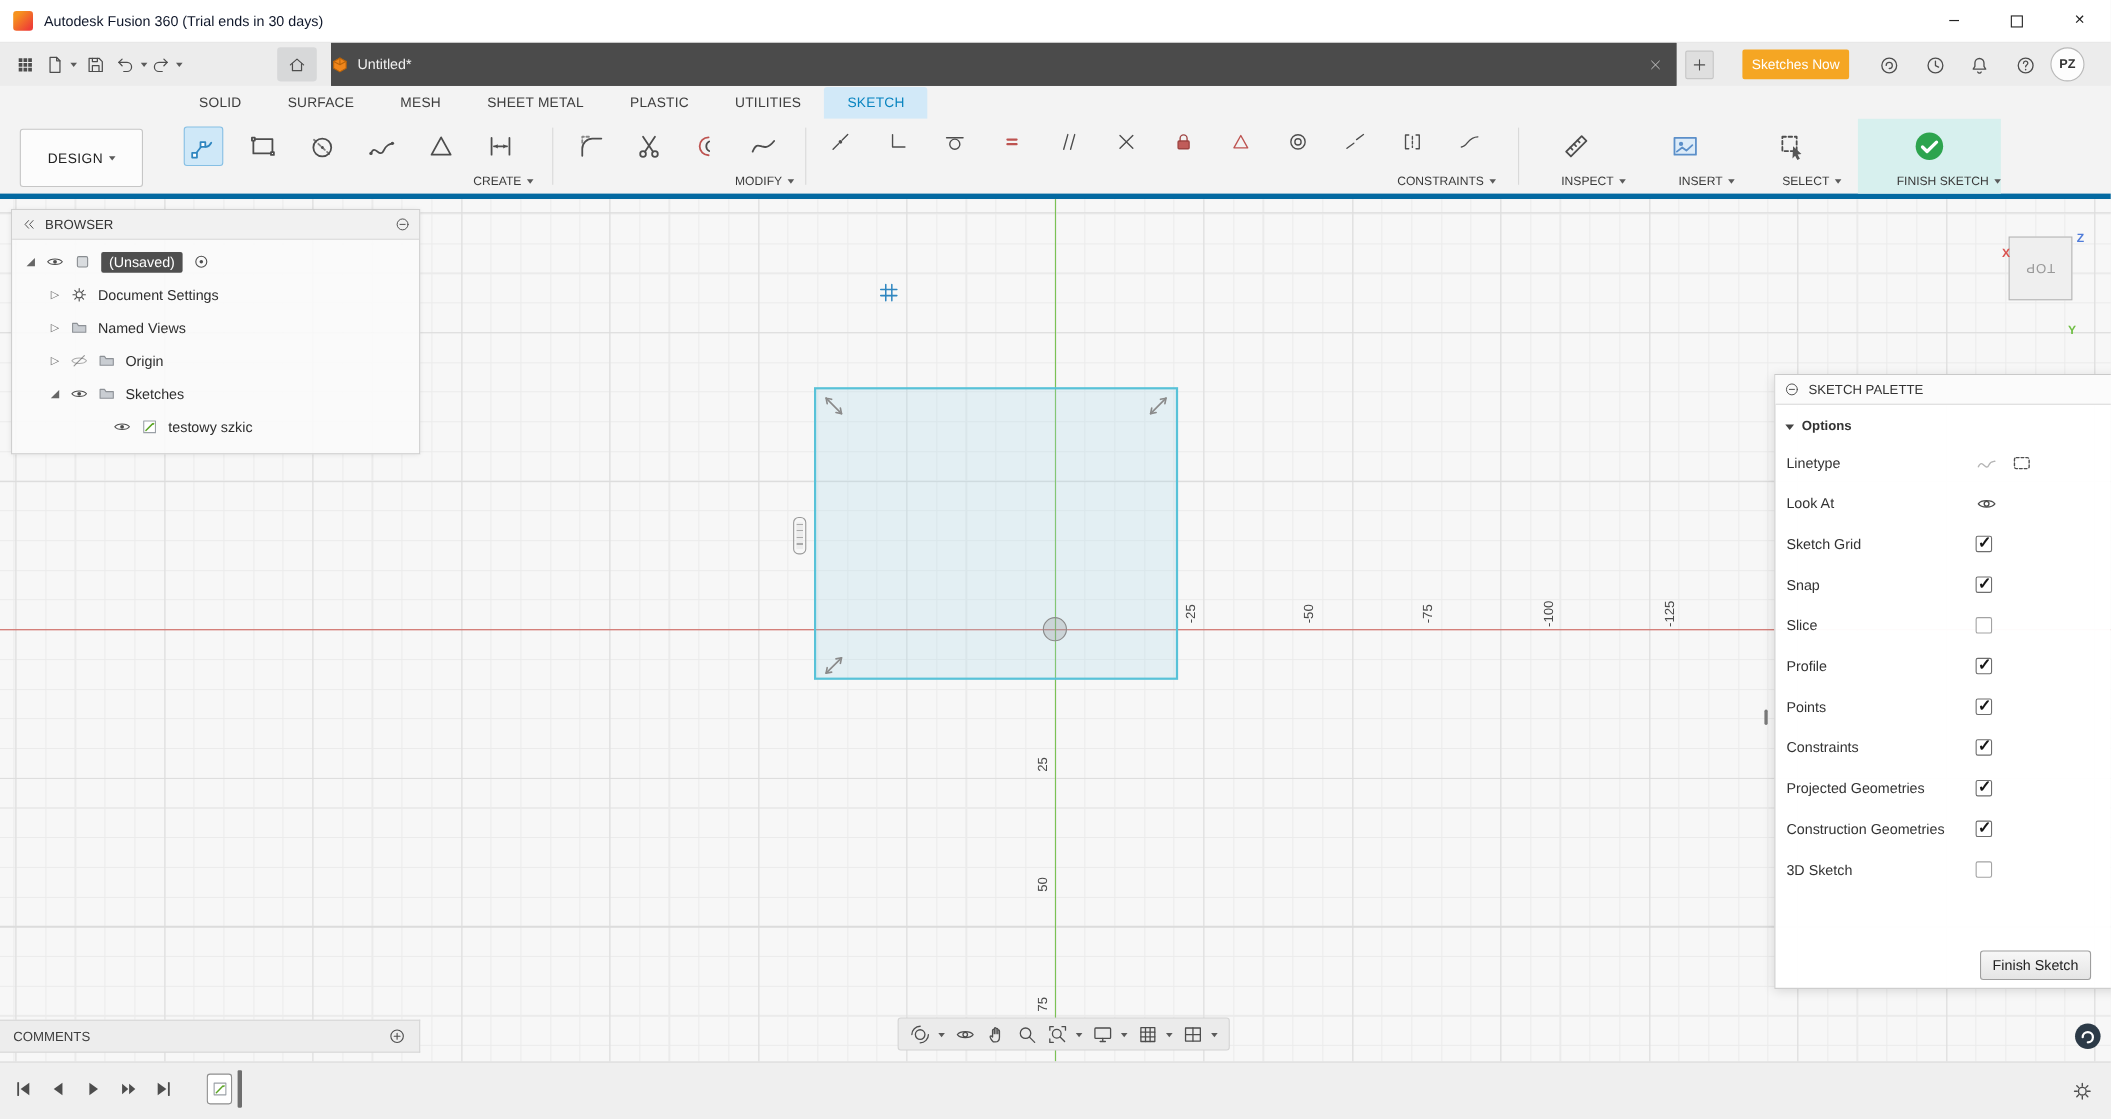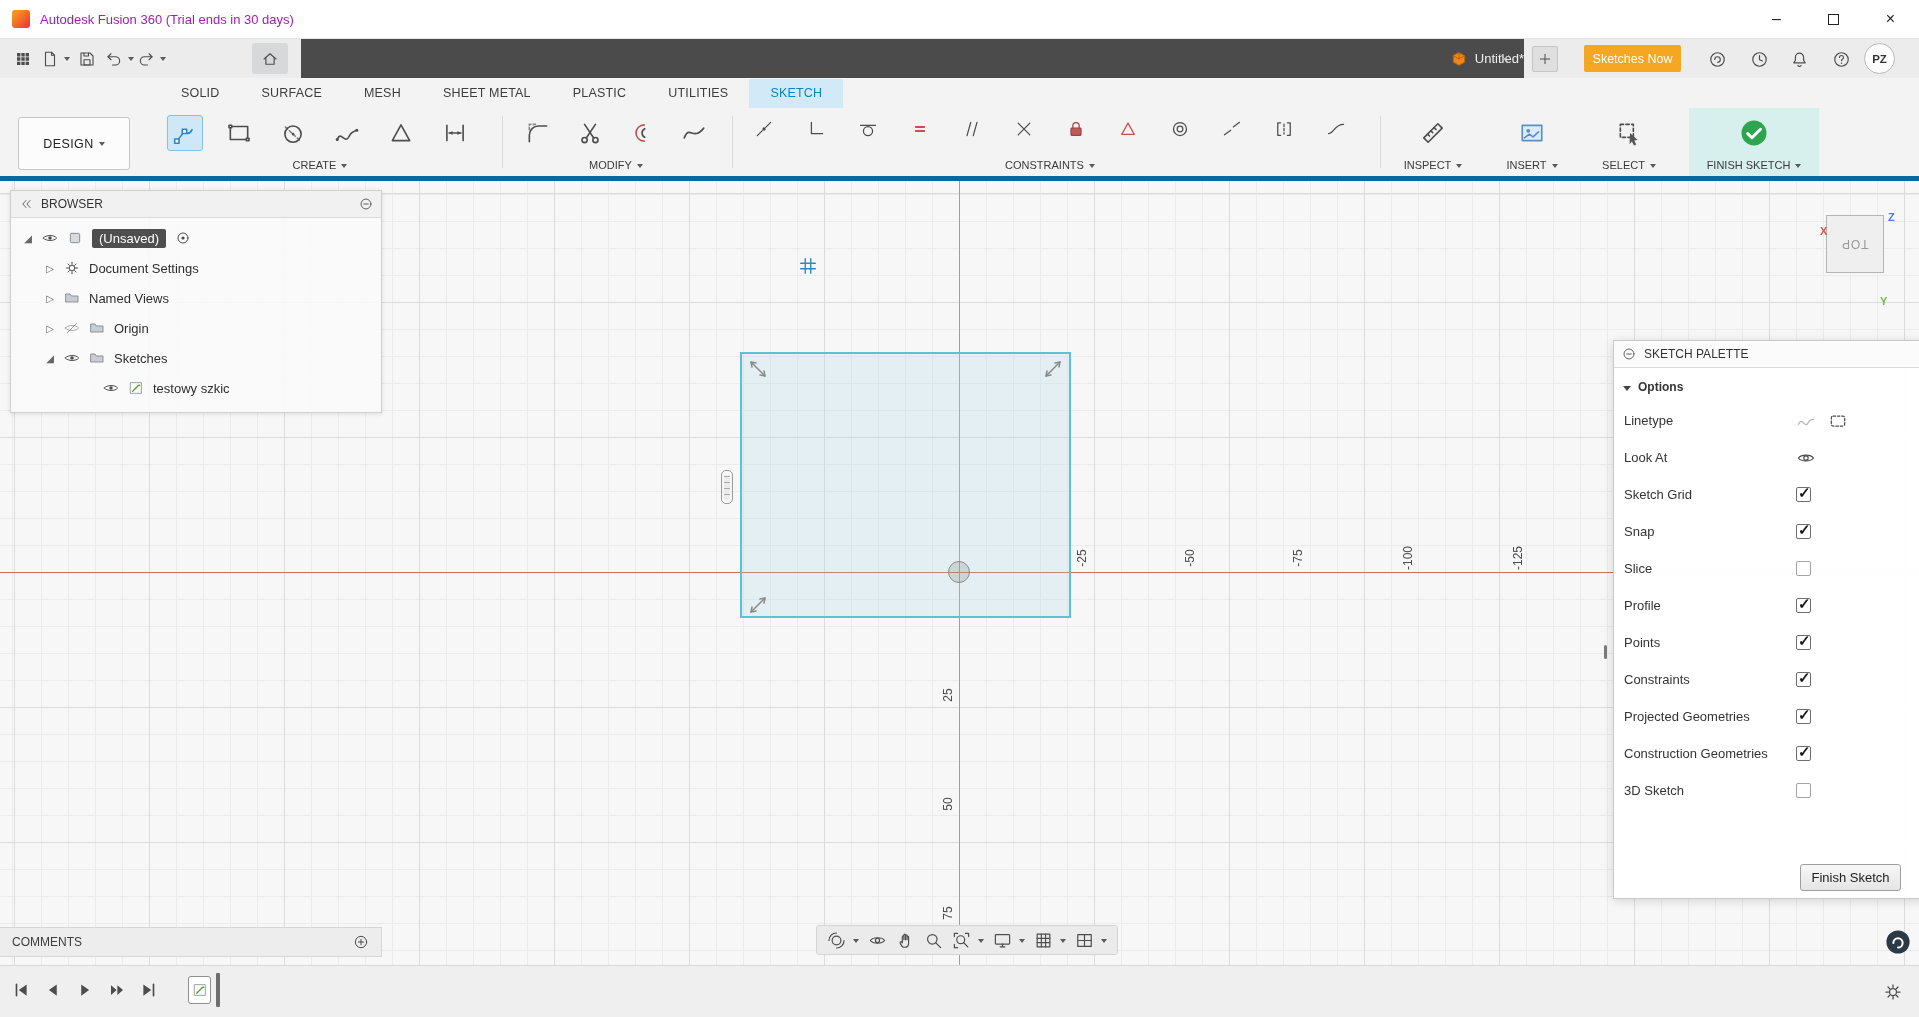--- a/index.html
+++ b/index.html
@@ -11,45 +11,45 @@
 .ic.red{stroke:#bd5350;color:#bd5350}
 .ic.blue{stroke:#2f86c0;color:#2f86c0}
 .ic.gray{stroke:#b5b5b5;color:#b5b5b5}
 .i14{width:14px;height:14px}.i16{width:16px;height:16px}.i18{width:18px;height:18px}
 .i19{width:19px;height:19px}.i20{width:20px;height:20px}.i22{width:22px;height:22px}
 .i26{width:26px;height:26px}.i30{width:30px;height:30px}
 .caret{display:inline-block;width:0;height:0;border:3.5px solid transparent;border-top:4.5px solid #5a5a5a;margin-left:5px;transform:translateY(2px)}
 
 .titlebar{height:39px;background:#fff;display:flex;align-items:center;position:relative;border-bottom:1px solid #e6e6e6}
 .fusion-logo{width:18px;height:18px;margin-left:12px;border-radius:3px;background:linear-gradient(135deg,#f6921e 20%,#ee4036 85%)}
-.tb-title{margin-left:10px;font-size:13px;color:#a21caf}
+.tb-title{margin-left:10px;font-size:13px;color:#0f172a}
 .win-controls{position:absolute;right:0;top:0;height:100%;display:flex}
 .win-btn{width:57px;height:100%;display:flex;align-items:center;justify-content:center;font-size:16px;color:#222}
 .win-btn .box{width:11px;height:11px;border:1.3px solid #222;display:block}
 
 .appbar{height:39px;background:#ececec;position:relative;display:flex;align-items:center;padding-left:8px}
 .ab-btn{height:31px;min-width:30px;display:flex;align-items:center;justify-content:center;border-radius:3px;margin-right:2px}
 .home-btn{position:absolute;left:252px;top:4px;width:36px;height:31px;background:#d7d8d9;border-radius:3px;display:flex;align-items:center;justify-content:center}
 .tabstrip{position:absolute;left:301px;top:0;width:1223px;height:39px;background:#3d3d3d;display:flex}
-.doctab{flex:1;display:flex;align-items:center;justify-content:flex-end;gap:8px;background:#4b4b4b;color:#f0f0f0;font-size:13px;position:relative}
+.doctab{flex:1;display:flex;align-items:center;justify-content:flex-start;gap:8px;background:#4b4b4b;color:#f0f0f0;font-size:13px;position:relative}
 .close-tab{position:absolute;right:10px;top:10px;width:19px;height:19px;display:flex;align-items:center;justify-content:center}
 .close-tab .ic{stroke:#c9c9c9}
 .newtab-btn{position:absolute;left:1532px;top:7px;width:26px;height:26px;background:#dfdfdf;border:1px solid #c6c6c6;border-radius:2px;display:flex;align-items:center;justify-content:center}
 .subscribe-btn{position:absolute;left:1584px;top:6px;width:97px;height:27px;background:#f5a623;border-radius:2px;color:#fff;font-size:12.5px;display:flex;align-items:center;justify-content:center}
 .circ-btn{position:absolute;top:7px;width:26px;height:26px;display:flex;align-items:center;justify-content:center}
 .avatar{position:absolute;left:1864px;top:4px;width:31px;height:31px;border-radius:50%;background:#fdfdfd;border:1px solid #b9b9b9;display:flex;align-items:center;justify-content:center;font-size:11.5px;font-weight:bold;color:#333}
 
 .ribbon-tabs{height:30px;background:#f3f3f3;display:flex;align-items:flex-end;padding-left:160px}
 .rtab{padding:0 21px;line-height:29px;font-size:12.5px;color:#3d3d3d;letter-spacing:.2px}
 .rtab.active{background:#d2e9f8;color:#0a85c0;border-radius:3px 3px 0 0}
 .ribbon-body{height:73px;background:#f3f3f3;border-bottom:5px solid #0369a1;position:relative}
 .design-btn{position:absolute;left:18px;top:9px;width:112px;height:53px;background:#fcfcfc;border:1px solid #c6c6c6;border-radius:3px;display:flex;align-items:center;justify-content:center;font-size:12.5px;color:#222;letter-spacing:.4px}
 .rgroup{position:absolute;top:0;height:100%}
 .rg-icons{position:absolute;top:7px;left:0;right:0;display:flex;justify-content:center;align-items:center}
-.rg-label{position:absolute;bottom:5px;left:0;right:0;text-align:center;font-size:11px;color:#3a3a3a;white-space:nowrap}
+.rg-label{position:absolute;bottom:5px;left:0;right:0;text-align:right;font-size:11px;color:#3a3a3a;white-space:nowrap}
 .tool{width:36px;height:36px;display:flex;align-items:center;justify-content:center;border:1px solid transparent;border-radius:3px;flex:none}
 .tool.sm{width:28px;height:28px}
 .tool.active{background:#cfe8f8;border-color:#85bfe4}
 .rsep{position:absolute;top:8px;bottom:8px;width:1px;background:#d9d9d9}
 .finish-block{background:#d7f0ee}
 
 .canvas{position:absolute;top:181px;left:0;width:1919px;height:784px;background-color:#f7f7f7;
 background-image:
  repeating-linear-gradient(to right,#dcdcdc 0 1px,transparent 1px 135px),
  repeating-linear-gradient(to bottom,#dcdcdc 0 1px,transparent 1px 135px),

